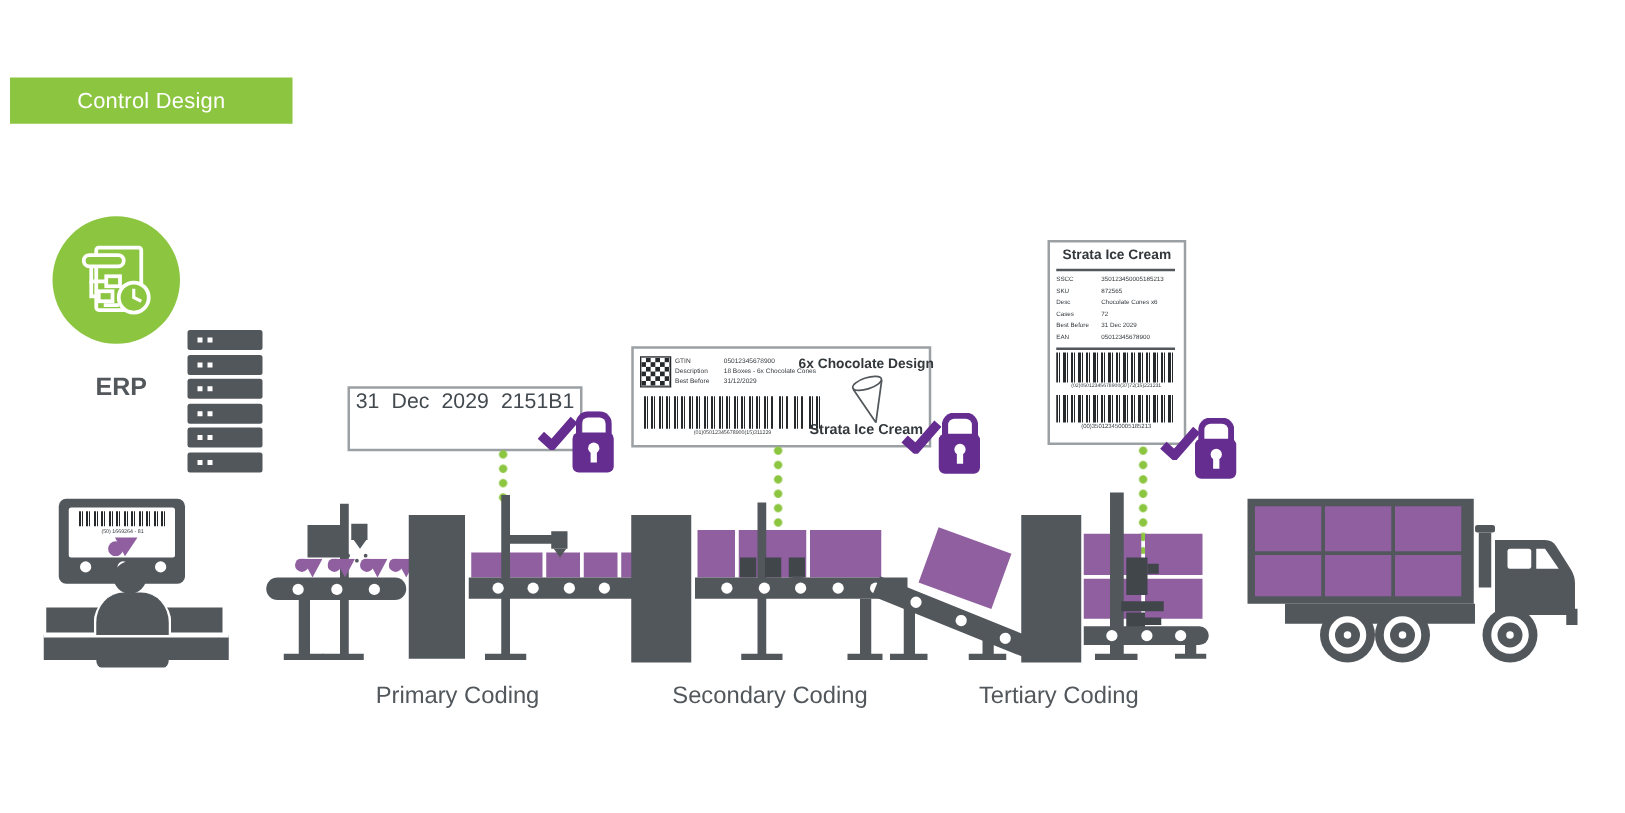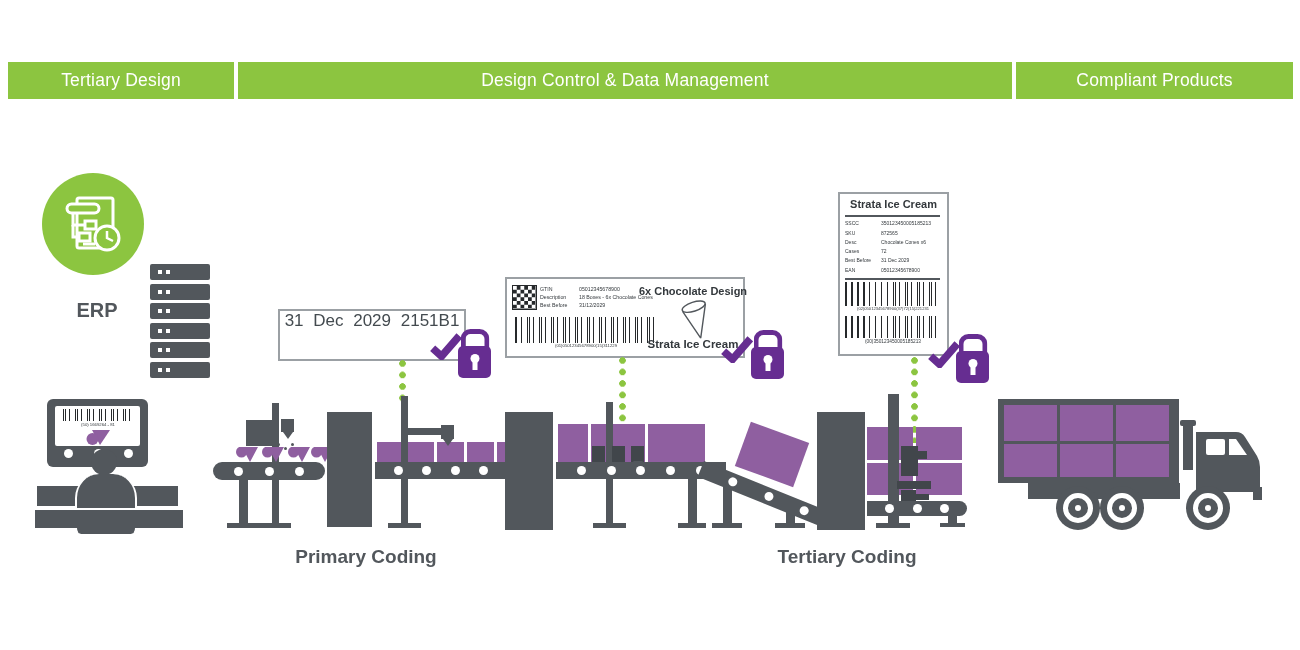--- a/index.html
+++ b/index.html
@@ -29,38 +29,36 @@
   .trow{display:flex;line-height:18.5px;font-size:10px;color:#33383C;white-space:nowrap;}
   .trow .k{width:72px;}
   .hr{height:1.5px;background:var(--slate);}
   .lock{width:33px;height:49px;}
   .lock .shackle{position:absolute;left:50%;transform:translateX(-50%);top:0;width:19px;height:19px;
         border:5.5px solid var(--purple-dark);border-bottom:none;border-radius:10px 10px 0 0;}
   .lock .body{position:absolute;top:17px;left:0;width:33px;height:32px;background:var(--purple-dark);border-radius:5px;}
   .lock .kc{position:absolute;left:50%;top:25px;transform:translateX(-50%);width:9px;height:9px;background:#fff;border-radius:50%;}
   .lock .ks{position:absolute;left:50%;top:31px;transform:translateX(-50%);width:5px;height:10px;background:#fff;}
   .check{color:var(--purple-dark);}
-  .stage{top:546px;transform:translateX(-50%);font-size:19px;font-weight:bold;color:var(--slate);white-space:nowrap;}
+  .stage{top:546px;transform:translateX(-50%);font-size:19px;font-weight:normal;color:var(--slate);white-space:nowrap;}
   .server-unit{height:16px;background:var(--slate);border-radius:2px;margin-bottom:3.5px;display:flex;align-items:center;gap:4px;padding-left:8px;}
   .server-unit i{width:4px;height:4px;background:#fff;display:block;}
   .wheel{width:44px;height:44px;border-radius:50%;background:var(--slate);}
   .wheel:before{content:"";position:absolute;inset:7px;border-radius:50%;border:5px solid #fff;}
   .wheel:after{content:"";position:absolute;inset:19px;border-radius:50%;background:#fff;}
   .sq{background:#41464B;}
   .noz{width:0;height:0;border-left:5px solid transparent;border-right:5px solid transparent;border-top:7px solid var(--slate);}
   .spray{width:3px;height:3px;border-radius:50%;background:var(--slate);}
 </style>
 </head>
 <body>
 
 <div id="canvas">
 
-  <div class="abs bar" style="left:8px;width:226px">Tertiary Design</div>
-  <div class="abs bar" style="left:238px;width:774px">Design Control &amp; Data Management</div>
-  <div class="abs bar" style="left:1016px;width:277px">Compliant Products</div>
+  <div class="abs bar" style="left:8px;width:226px">Control Design</div>
 
   <div>
     <div class="abs" style="left:42px;top:173px;width:102px;height:102px;border-radius:50%;background:var(--green);display:flex;align-items:center;justify-content:center">
       <svg width="64" height="64" viewBox="0 0 64 64">
         <g fill="none" stroke="#fff" stroke-width="3">
           <rect x="16" y="6" width="36" height="50" rx="2"></rect>
           <rect x="6" y="12" width="32" height="9" rx="4.5" fill="#8CC540"></rect>
           <path d="M12,21 v12 h12"></path>
             <rect x="24" y="29" width="11" height="8" fill="#8CC540"></rect>
           <path d="M12,33 v12 h6"></path>
@@ -350,15 +348,16 @@
       <rect x="73" y="69" width="9" height="13" fill="var(--slate)"></rect>
       <rect x="26" y="21" width="19" height="16" rx="2" fill="#fff"></rect>
       <polygon points="49,21 56,21 67,37 49,37" fill="#fff"></polygon>
     </svg>
     <div class="abs wheel" style="left:1056px;top:486px"></div>
     <div class="abs wheel" style="left:1100px;top:486px"></div>
     <div class="abs wheel" style="left:1186px;top:486px"></div>
   </div>
 
   <div class="abs stage" style="left:366px">Primary Coding</div>
+  <div class="abs stage" style="left:616px">Secondary Coding</div>
   <div class="abs stage" style="left:847px">Tertiary Coding</div>
 
 </div>
 
 </body></html>

